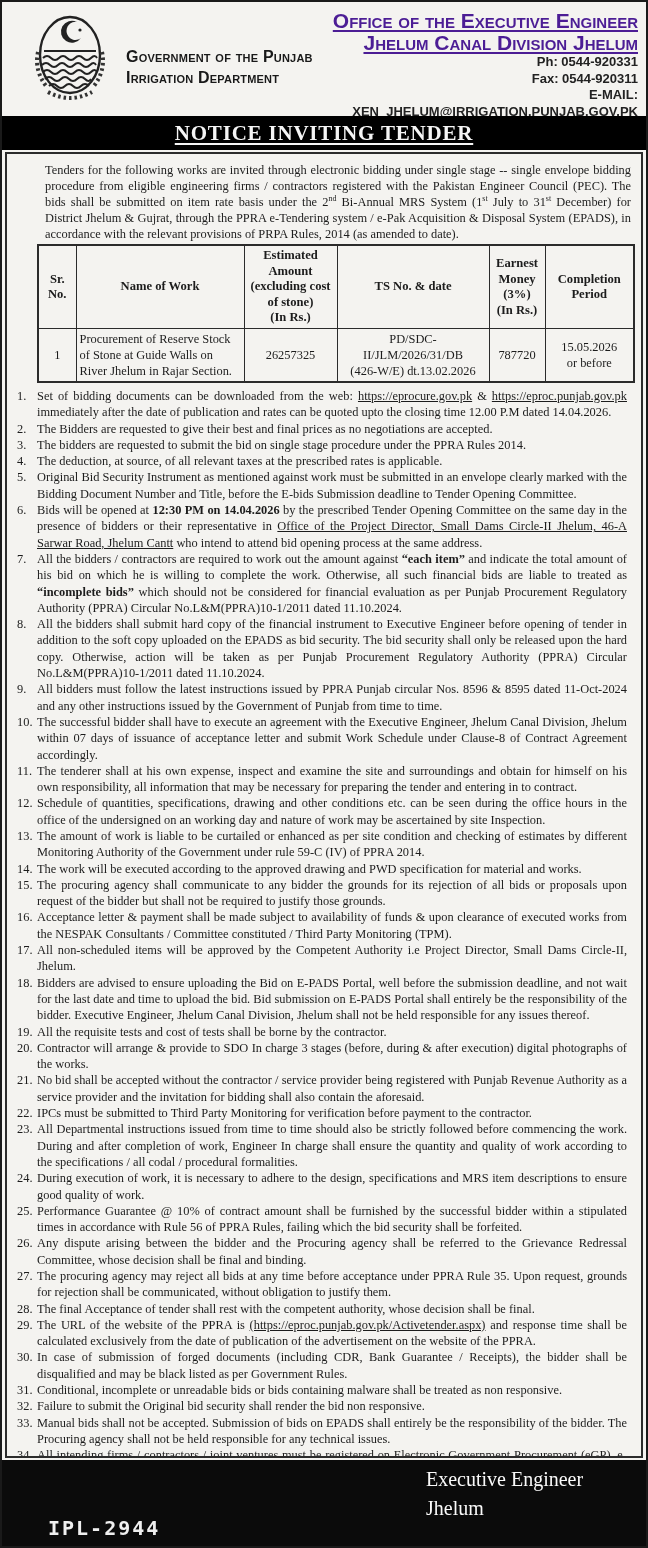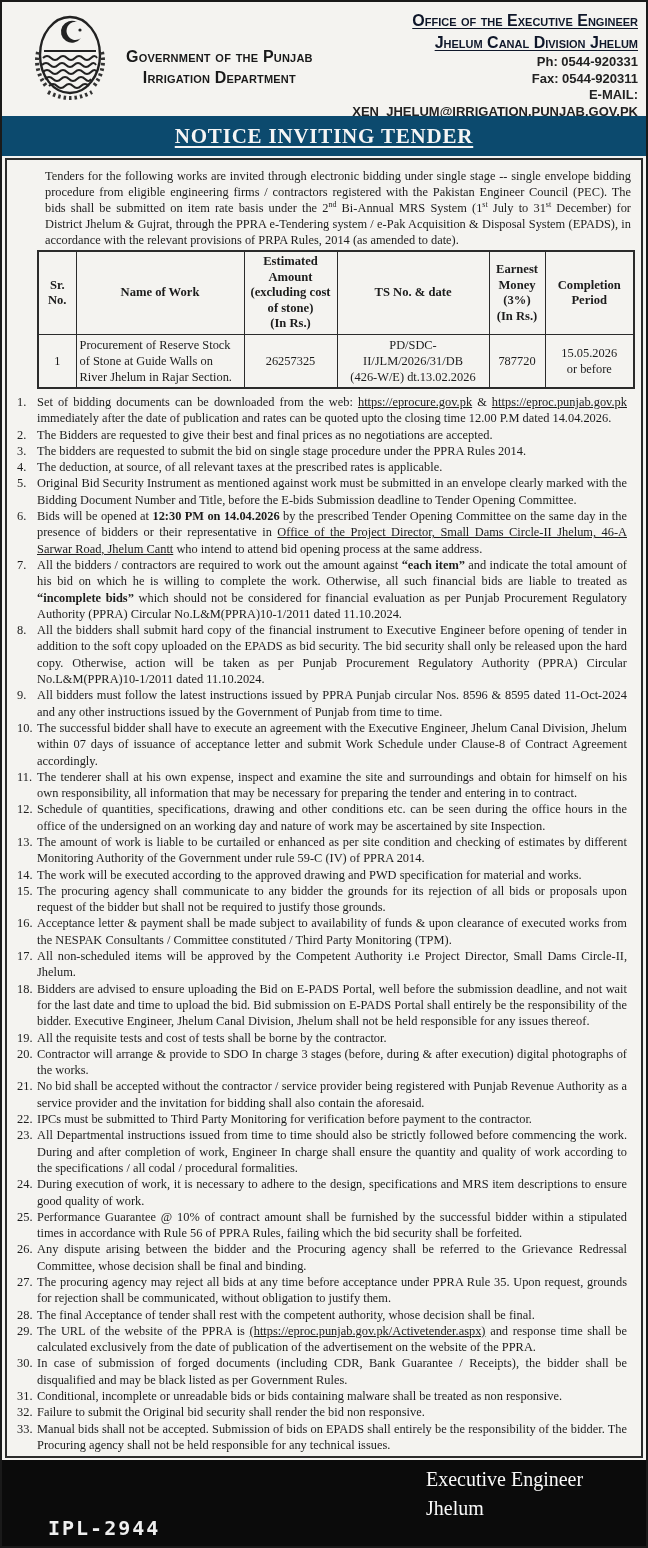--- a/index.html
+++ b/index.html
@@ -6,33 +6,33 @@
   html,body { background:#888; }
   .page {
     position:relative; width:648px; height:1548px; margin:0 auto;
     background:#f4f3f0; color:#1c1c1c;
     border:2px solid #1a1a1a;
     font-family:"Liberation Serif", serif;
     display:flex; flex-direction:column; overflow:hidden;
   }
   
   .hdr { height:114px; display:flex; padding:4px 8px 0 26px; }
-  .hdr-left { display:flex; align-items:flex-start;text-align:center; }
+  .hdr-left { display:flex; align-items:flex-start; }
   .emblem { margin-top:4px; }
   .org { margin-left:14px; padding-top:40px; font-family:"Liberation Sans", sans-serif;
          font-weight:bold; font-variant:small-caps; font-size:16px; line-height:21px;
          letter-spacing:.2px; color:#191919; }
   .hdr-right { margin-left:auto; text-align:right; padding-top:4px; }
   .office { font-family:"Liberation Sans", sans-serif; font-weight:bold; font-variant:small-caps;
-            font-size:16px; line-height:22px; text-decoration:underline;
-            text-underline-offset:2px; color:#0f172a; }
+            font-size:21px; line-height:22px; text-decoration:underline;
+            text-underline-offset:2px; color:#4c1d95; }
   .contact { font-family:"Liberation Sans", sans-serif; font-weight:600; font-size:13px;
              line-height:16.5px; color:#222; }
   
-  .titlebar { height:40px; background:#0c4a6e; display:flex; align-items:center; justify-content:center; }
+  .titlebar { height:34px; background:#000000; display:flex; align-items:center; justify-content:center; }
   .titlebar span { color:#f5f5f5; font-weight:bold; font-size:21px; letter-spacing:.8px;
                    text-decoration:underline; text-underline-offset:3px; }
   
   .body-box { flex:1; margin:2px 3px; border:2px solid #2c2c2c; padding:6px 6px 2px 4px; overflow:hidden; }
   .intro { margin:2px 4px 2px 34px; font-size:12.4px; line-height:16.1px; text-align:justify; }
   sup { font-size:8px; vertical-align:super; line-height:0; }
   .b { font-weight:bold; }
   .u { text-decoration:underline; text-underline-offset:1px; }
   
   table.works { border-collapse:collapse; table-layout:fixed; width:596px; margin:2px 0 5px 26px;

